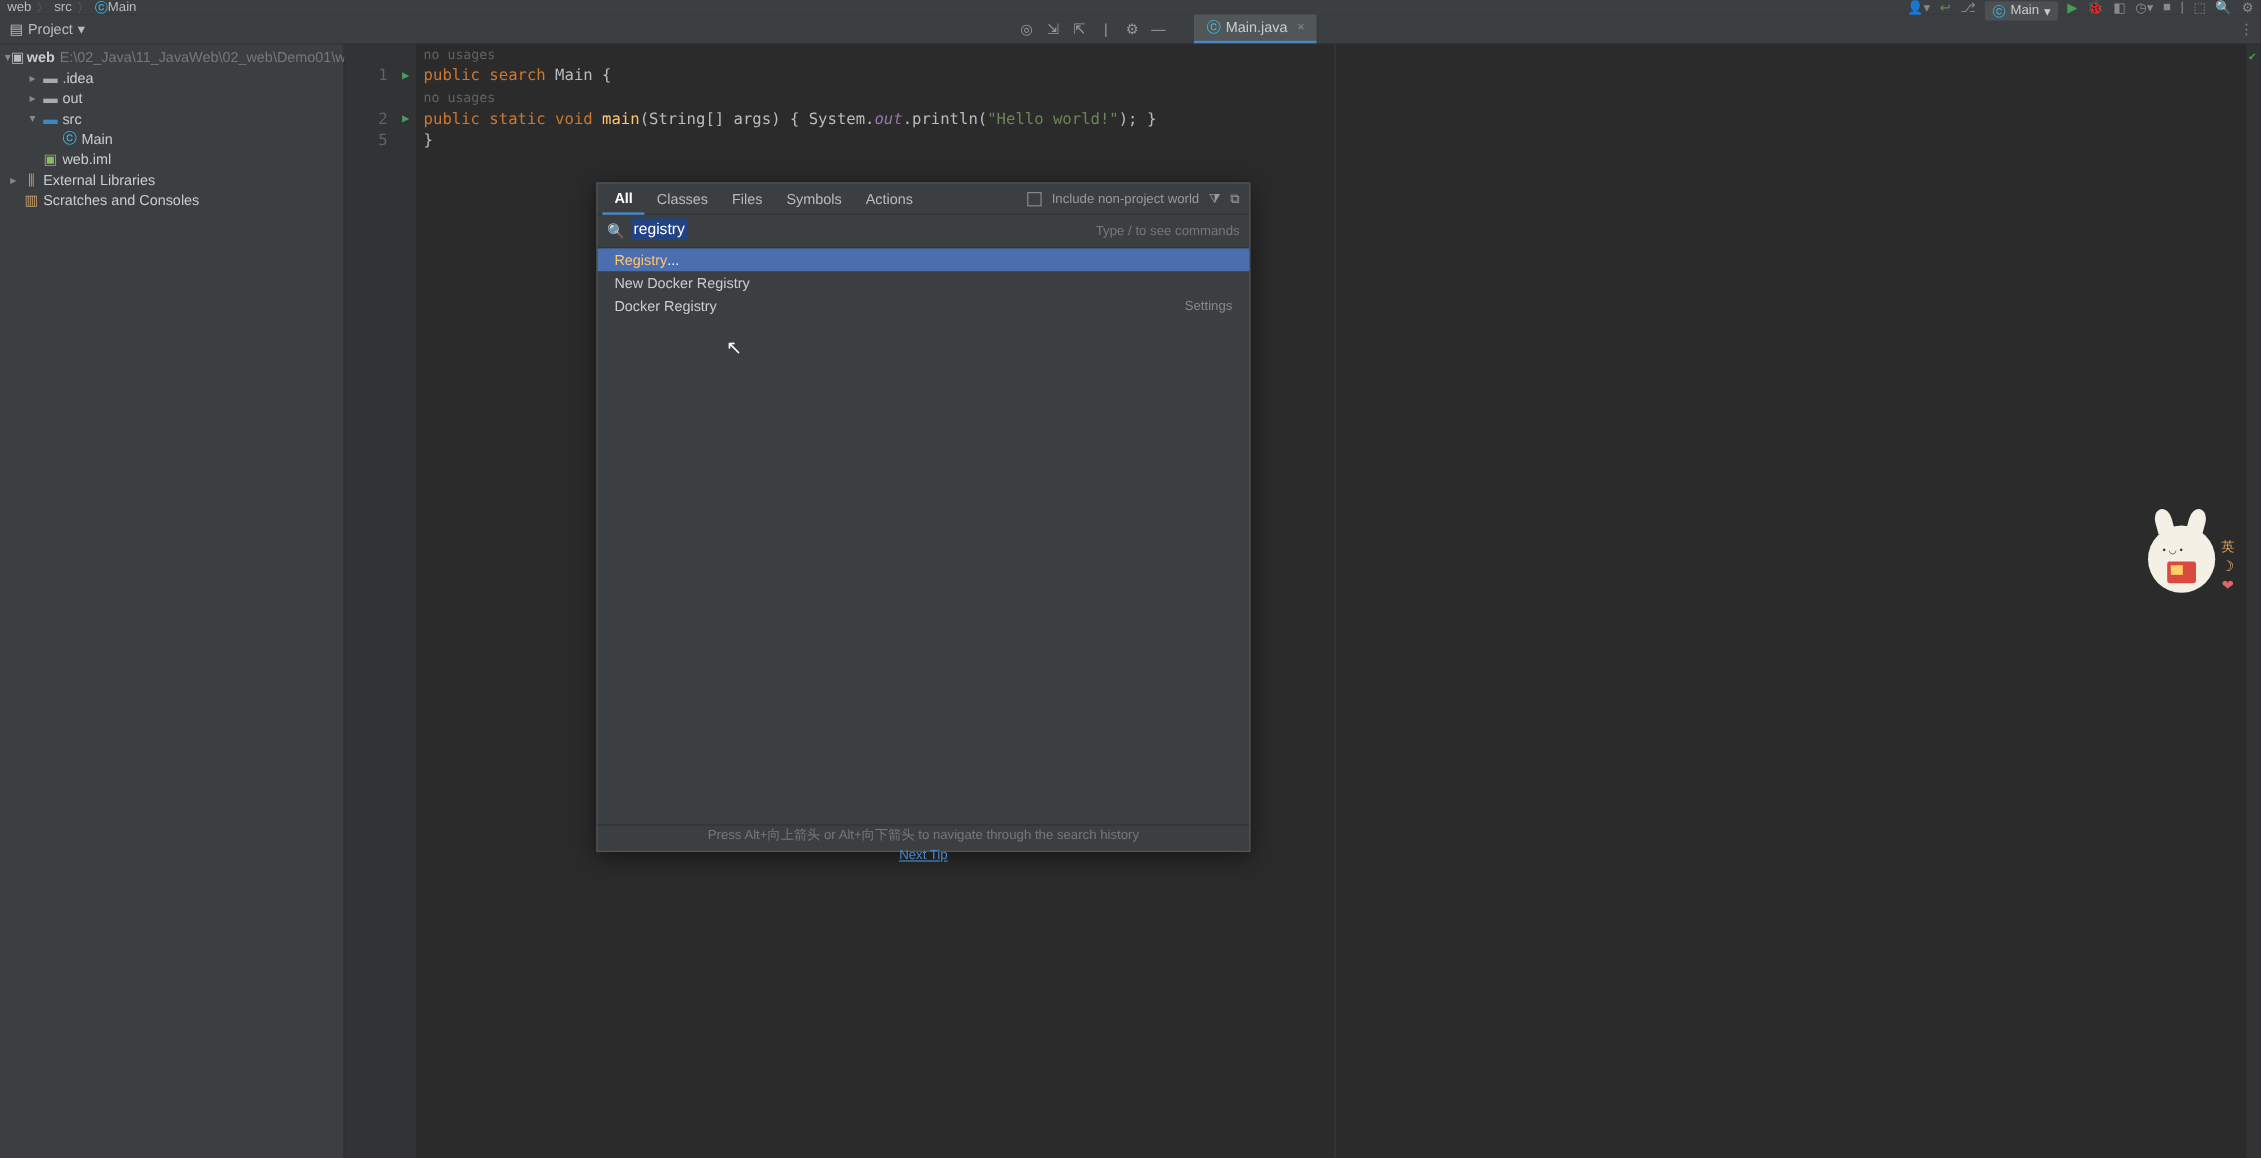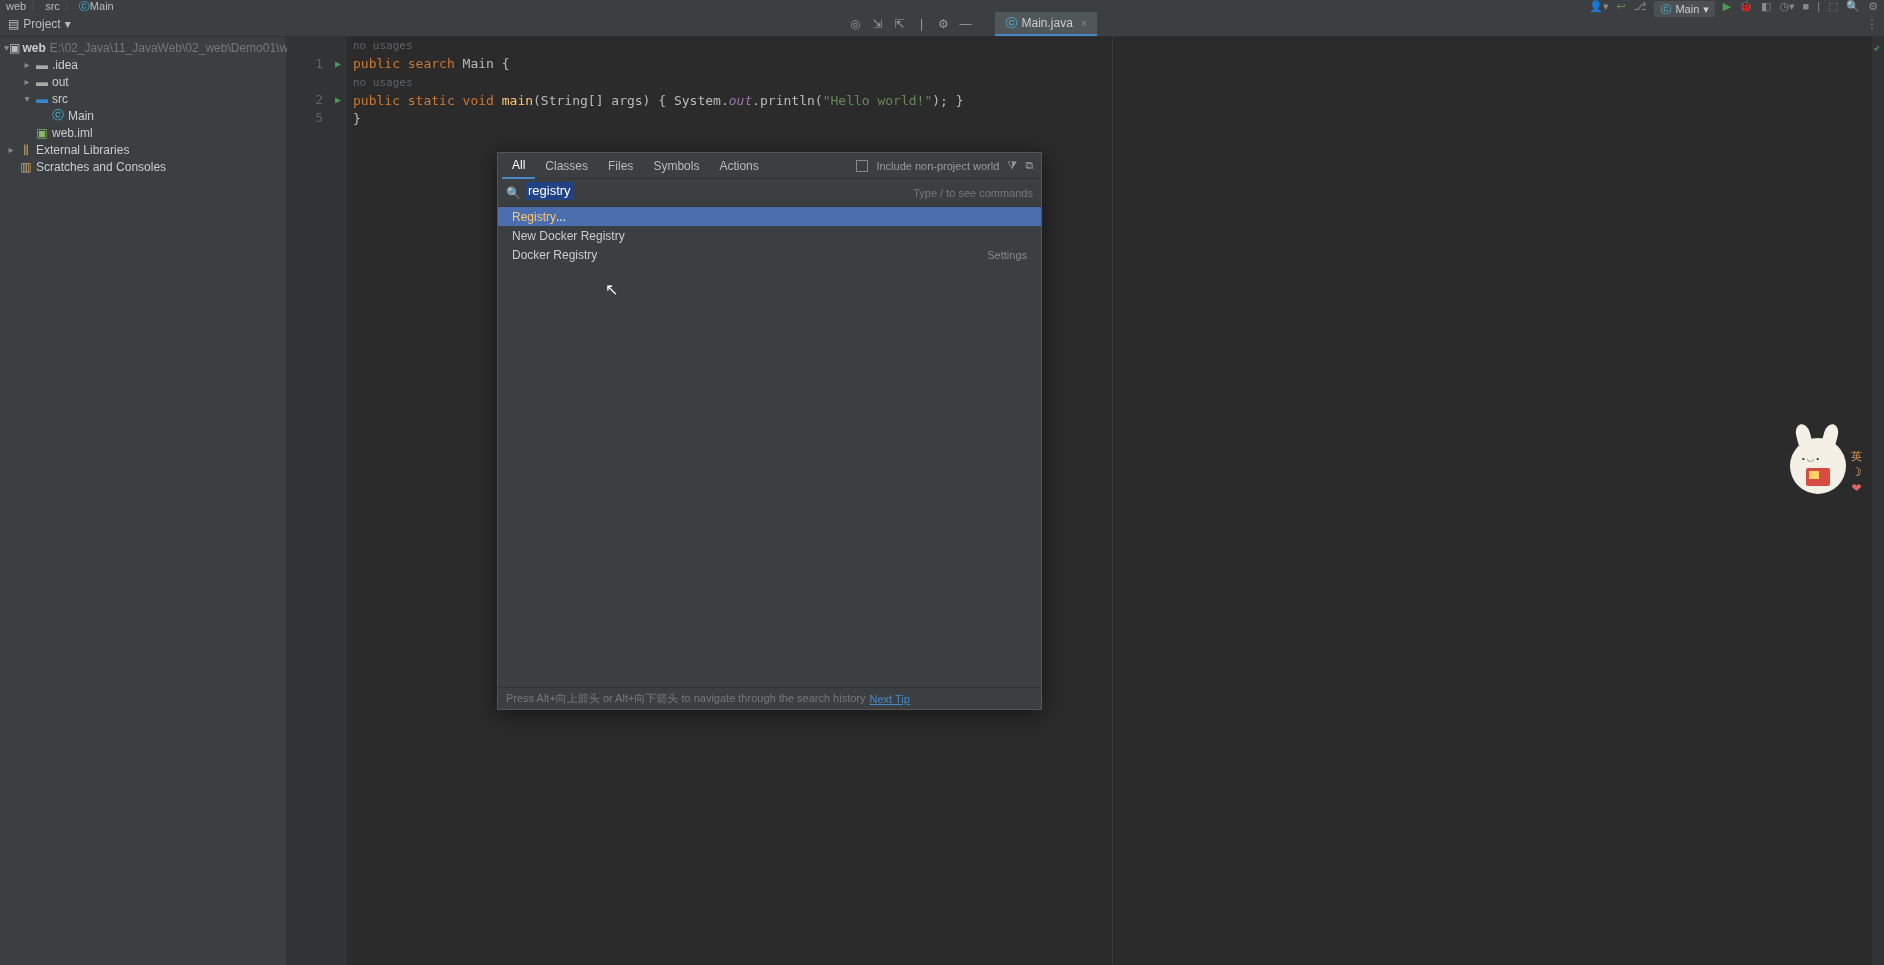--- a/index.html
+++ b/index.html
@@ -199,20 +199,21 @@
   padding: 0 10px;
   height: 26px;
   display: flex;
   align-items: center;
   color: #bbb;
   cursor: pointer;
 }
 .se-tab.active {
   color: #fff;
   border-bottom: 2px solid #4a88c7;
+  font-weight: bold;
 }
 .se-tabs .right-controls {
   margin-left: auto;
   display: flex;
   align-items: center;
   gap: 8px;
   padding-right: 4px;
   color: #999;
   font-size: 11px;
 }
@@ -280,20 +281,21 @@
 }
 .se-footer {
   height: 22px;
   border-top: 1px solid #323232;
   display: flex;
   align-items: center;
   padding: 0 8px;
   color: #777;
   font-size: 11px;
   gap: 4px;
+  flex-direction: column;
 }
 .se-footer .link { color: #4a88c7; text-decoration: underline; }
 
 
 .mascot {
   position: absolute;
   right: 30px;
   top: 420px;
   width: 70px;
   height: 90px;

